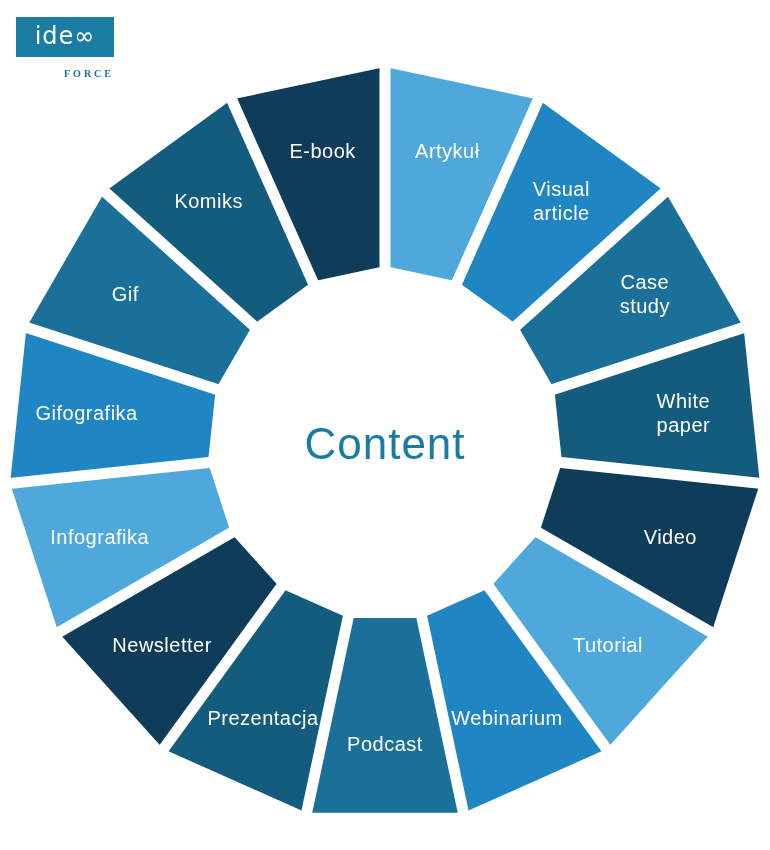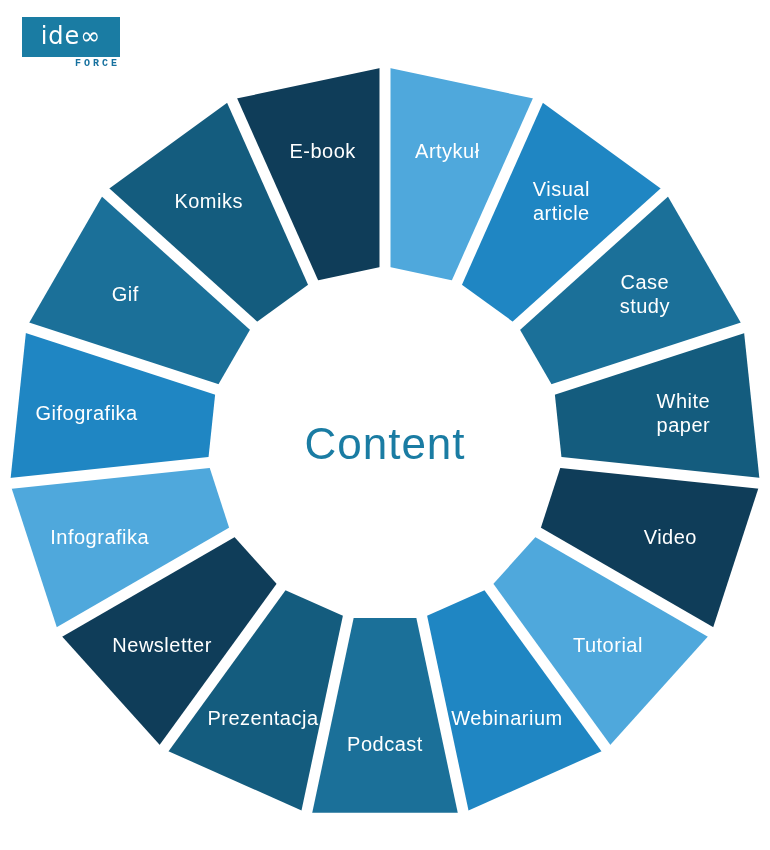--- a/index.html
+++ b/index.html
@@ -12,21 +12,21 @@
     font-family: "Liberation Sans", "DejaVu Sans", sans-serif;
   }
   .page {
     position: relative;
     width: 770px;
     height: 850px;
     background: #ffffff;
   }
   .logo {
     position: absolute;
-    left: 22px;
+    left: 16px;
     top: 17px;
     width: 100px;
     z-index: 5;
   }
   .logo-box {
     width: 98px;
     height: 40px;
     display: flex;
     align-items: center;
     justify-content: center;
@@ -36,25 +36,25 @@
     font-family: "DejaVu Sans", sans-serif;
     font-size: 24px;
     font-weight: 400;
     letter-spacing: 1px;
     line-height: 1;
     padding-bottom: 2px;
   }
   .logo-force {
     width: 98px;
     text-align: right;
-    margin-top: 1px;
+    margin-top: 11px;
     font-size: 10px;
     font-weight: bold;
     letter-spacing: 3px;
-    font-family: Liberation Mono, monospace;
+    font-family: Liberation Serif, serif;
   }
   svg#wheel {
     position: absolute;
     left: 0;
     top: 0;
   }
   .seg-label {
     fill: #ffffff;
     font-family: "Liberation Sans", "DejaVu Sans", sans-serif;
     font-size: 20px;

